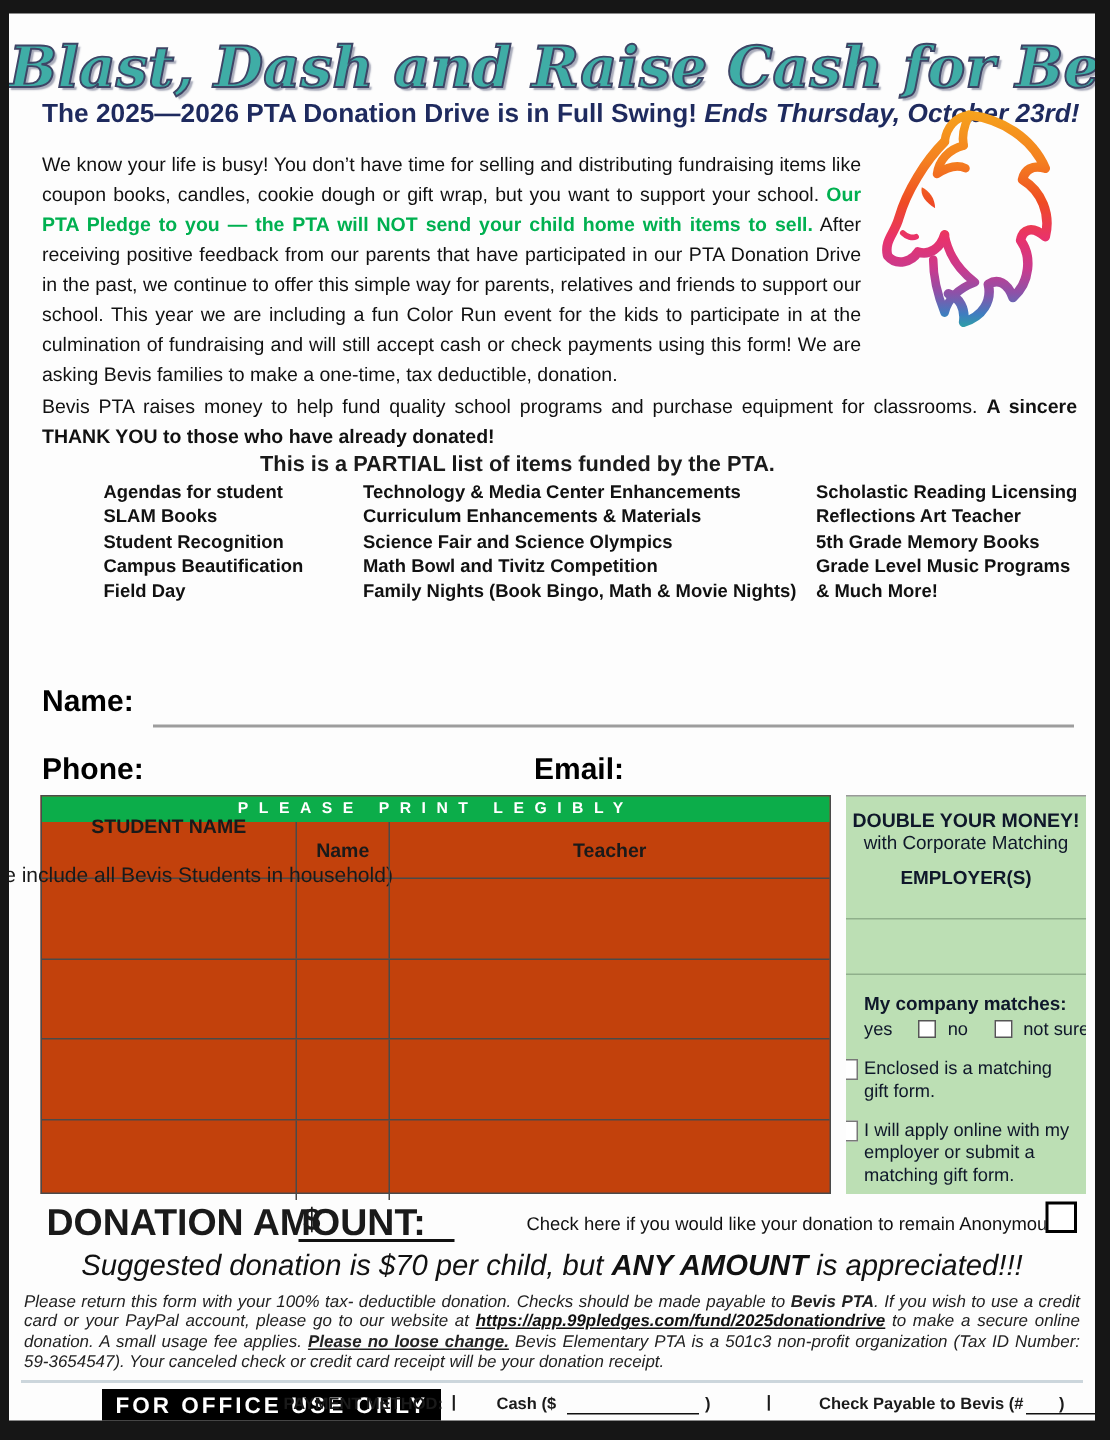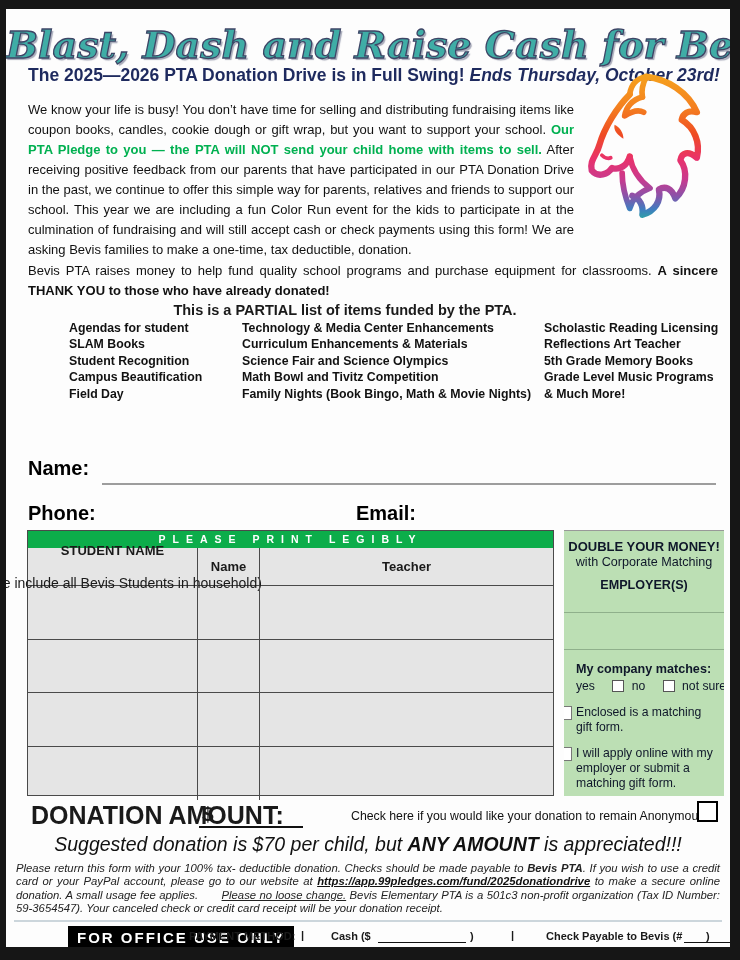--- a/index.html
+++ b/index.html
@@ -59,21 +59,21 @@
   }
 
   
   .biglabel{font-size:20px;font-weight:bold;color:#000;white-space:nowrap;}
   .name-label{left:22px;top:448px;}
   .name-line{left:96px;top:474px;width:614px;border-bottom:2px solid #9d9d9d;height:0;}
   .phone-label{left:22px;top:493px;}
   .email-label{left:350px;top:493px;}
 
   
-  .tbl{left:21px;top:521px;width:527px;height:266px;border:1px solid #4a4a4a;box-sizing:border-box;background:#e5e5e5;}
+  .tbl{left:21px;top:521px;width:527px;height:266px;border:1px solid #4a4a4a;box-sizing:border-box;background:#c2410c;}
   .legibility{
     height:17px;background:#0cad4a;color:#fff;font-weight:bold;font-size:10.5px;
     letter-spacing:7px;text-align:center;line-height:17px;white-space:nowrap;overflow:hidden;
   }
   .thead{display:flex;height:37px;border-bottom:1px solid #4a4a4a;}
   .trow{display:flex;height:52.7px;border-bottom:1px solid #4a4a4a;}
   .trow:last-child{border-bottom:none;}
   .c1{width:170px;border-right:1px solid #4a4a4a;box-sizing:border-box;}
   .c2{width:62px;border-right:1px solid #4a4a4a;box-sizing:border-box;}
   .c3{flex:1;}
@@ -107,21 +107,21 @@
   .suggested{
     left:0;top:824px;width:100%;text-align:center;font-style:italic;font-size:19.5px;color:#111;white-space:nowrap;
   }
 
   
   .fineprint{
     left:10px;top:853px;width:704px;font-style:italic;font-size:11.3px;line-height:13.3px;
     text-align:justify;color:#222;
   }
   .fineprint .link{font-weight:bold;text-decoration:underline;color:#111;}
-  .fineprint .bu{font-weight:normal;text-decoration:underline;margin-left:20px;}
+  .fineprint .bu{font-weight:bold;text-decoration:underline;}
 
   .office-sep{left:8px;top:911px;width:708px;border-top:2px solid #ccd6dc;height:0;}
 
   
   .office{left:0;top:917px;width:100%;height:21px;font-size:11px;font-weight:bold;}
   .office-label{
     position:absolute;left:15px;top:0;background:#000;color:#fff;
     letter-spacing:2px;font-size:15px;padding:3px 9px;white-space:nowrap;margin-left:47px;
   }
   .o-pay{position:absolute;left:183px;top:4px;white-space:nowrap;}

